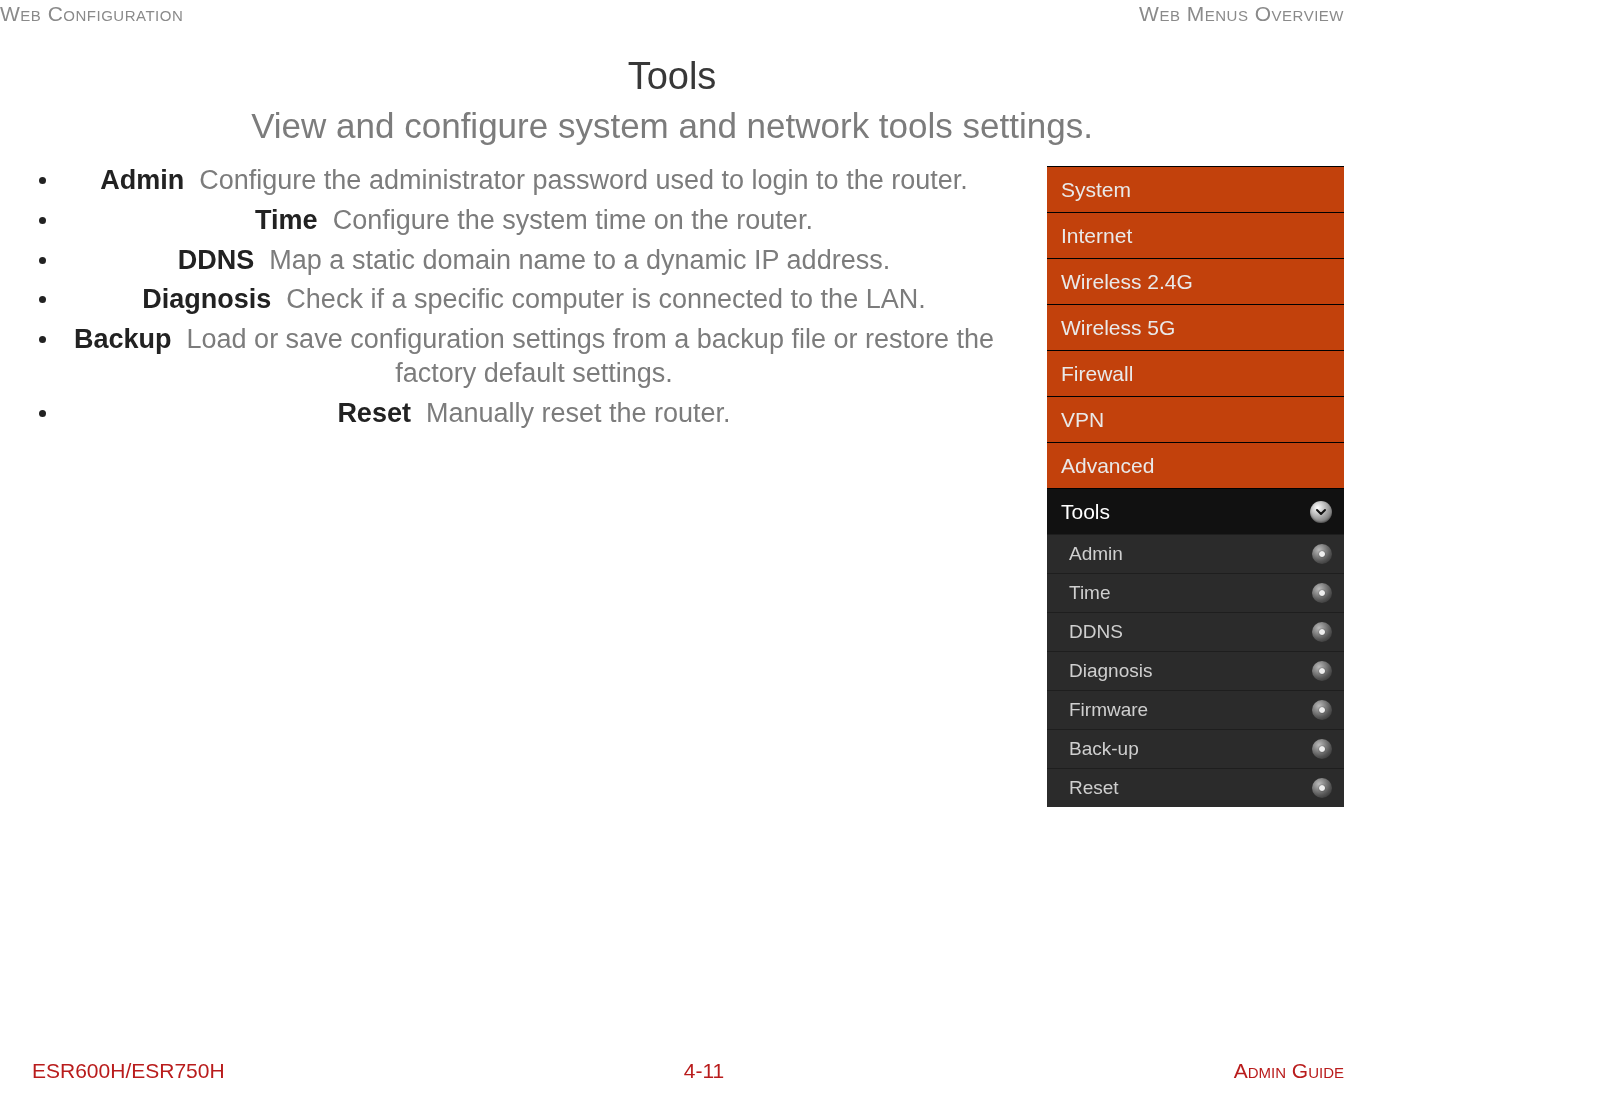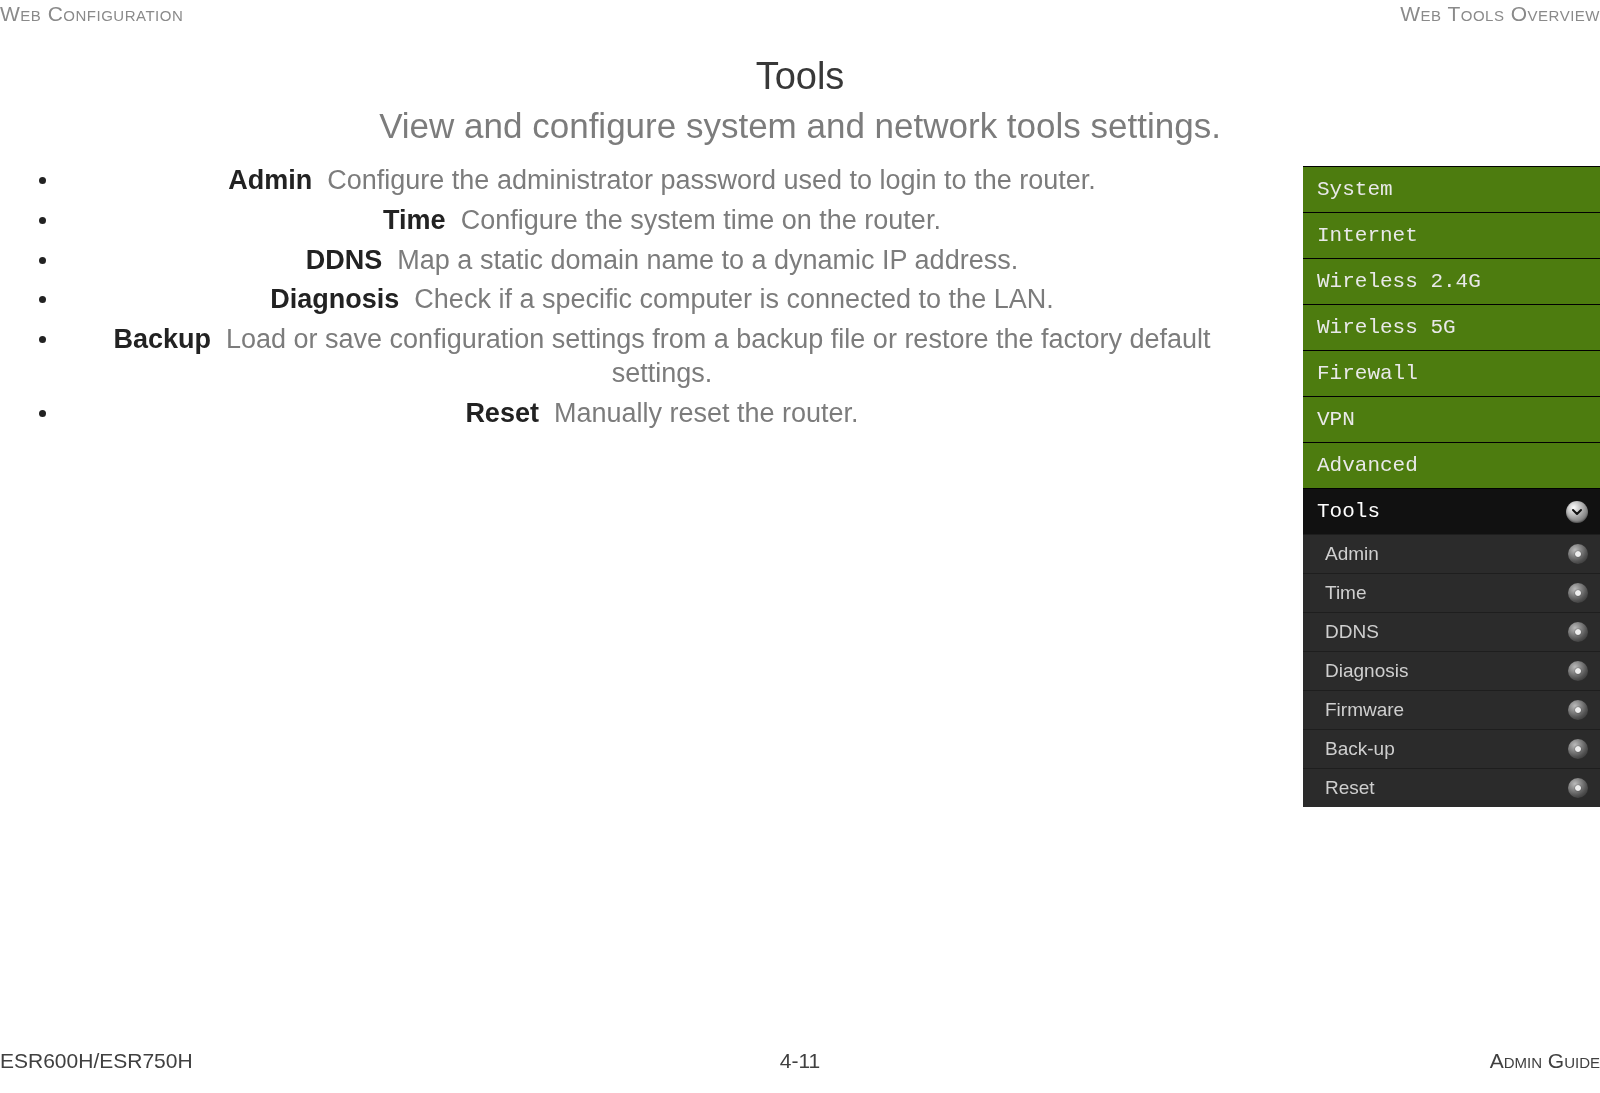--- a/index.html
+++ b/index.html
@@ -8,41 +8,42 @@
     width: 1600px;
     height: 1093px;
     background: #ffffff;
     font-family: Arial, Helvetica, sans-serif;
     color: #333;
     position: relative;
   }
   .page {
     box-sizing: border-box;
     padding: 10px 0 0 0;
-    width: 1600px;
+    width: 1344px;
     height: 1093px;
     position: relative;
   }
   .top-left, .top-right {
     position: absolute;
     top: 2px;
     font-variant: small-caps;
     letter-spacing: 0.5px;
     color: #8a8a8a;
     font-size: 21px;
   }
   .top-left { left: 0; }
   .top-right { right: 0; }
 
   .bot-left, .bot-center, .bot-right {
     position: absolute;
-    bottom: 20px;
-    color: #404040;
+    bottom: 10px;
+    color: #b91c1c;
     font-size: 21px;
     font-variant: small-caps;
+    margin-left: 32px;
   }
   .bot-left { left: 0; }
   .bot-center { left: 50%; transform: translateX(-50%); font-variant: normal; }
   .bot-right { right: 0; }
 
   .content {
     position: absolute;
     top: 55px;
     left: 0;
     right: 0;
@@ -104,22 +105,21 @@
   .panel-wrap {
     flex: 0 0 auto;
     width: 297px;
     margin-top: 2px;
   }
   .panel {
     width: 297px;
     font-family: Arial, Helvetica, sans-serif;
   }
   .menu-main {
-    background: #4d7c0f;
-    font-family: Liberation Mono, monospace;
+    background: #c2410c;
   }
   .menu-main .row {
     height: 45px;
     display: flex;
     align-items: center;
     justify-content: space-between;
     padding: 0 12px 0 14px;
     color: #e9e9e9;
     font-size: 21px;
     border-top: 1px solid #000;
@@ -169,21 +169,21 @@
     width:6px; height:6px; border-radius:50%;
     background:#eee;
     box-shadow:0 0 1px #000;
   }
 </style>
 </head>
 <body>
 
 <div class="page">
   <div class="top-left">Web Configuration</div>
-  <div class="top-right">Web Tools Overview</div>
+  <div class="top-right">Web Menus Overview</div>
 
   <div class="content">
     <h1 class="title">Tools</h1>
     <p class="subtitle">View and configure system and network tools settings.</p>
 
     <div class="cols">
       <div class="text-col">
         <ul class="items">
           <li><span class="term">Admin</span>&nbsp;&nbsp;<span class="desc">Configure the administrator password used to login to the router.</span></li>
           <li><span class="term">Time</span>&nbsp;&nbsp;<span class="desc">Configure the system time on the router.</span></li>

